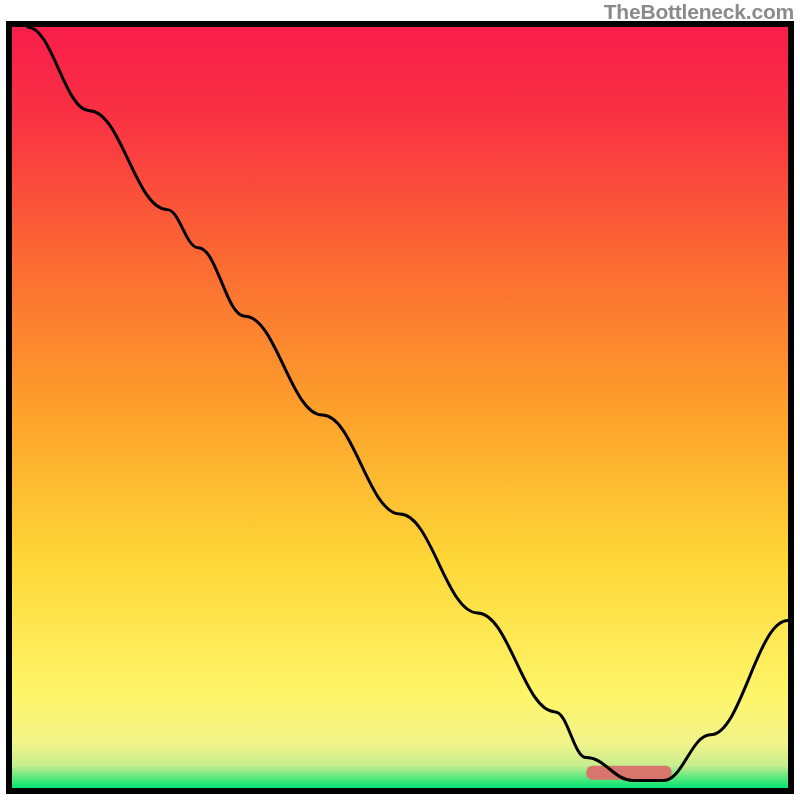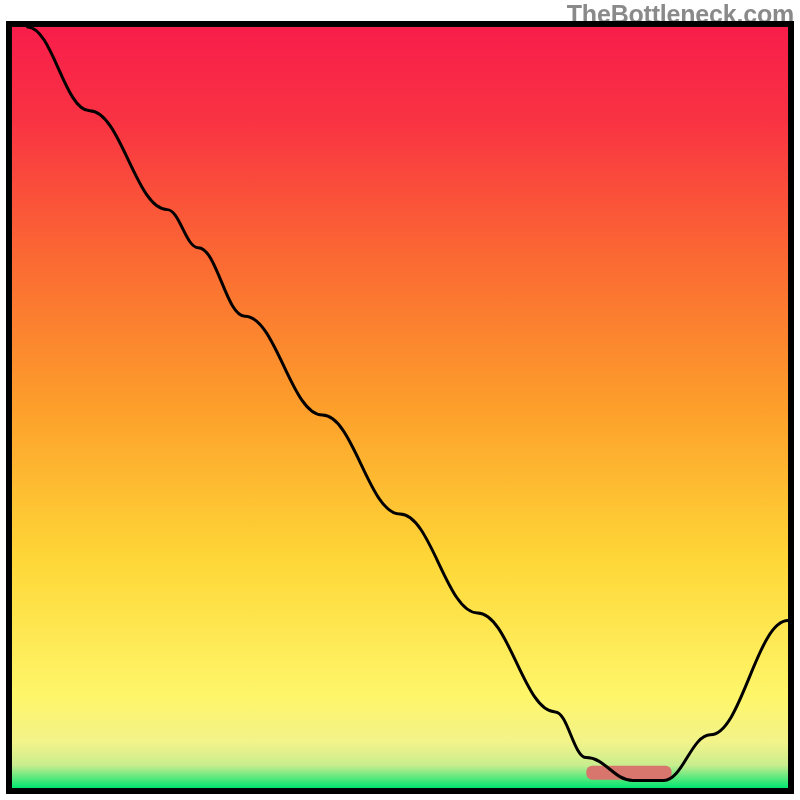--- a/index.html
+++ b/index.html
@@ -26,21 +26,21 @@
     height: 773px;
     border: 3px solid #000000;
     box-sizing: border-box;
   }
   .watermark {
     position: absolute;
     right: 6px;
     top: 0px;
     font-family: Arial, Helvetica, sans-serif;
     font-weight: 700;
-    font-size: 25px;
+    font-size: 21px;
     color: #8a8a8a;
     letter-spacing: -0.2px;
   }
 </style>
 </head>
 <body>
 
 <div class="watermark">TheBottleneck.com</div>
 
 <div class="frame">

